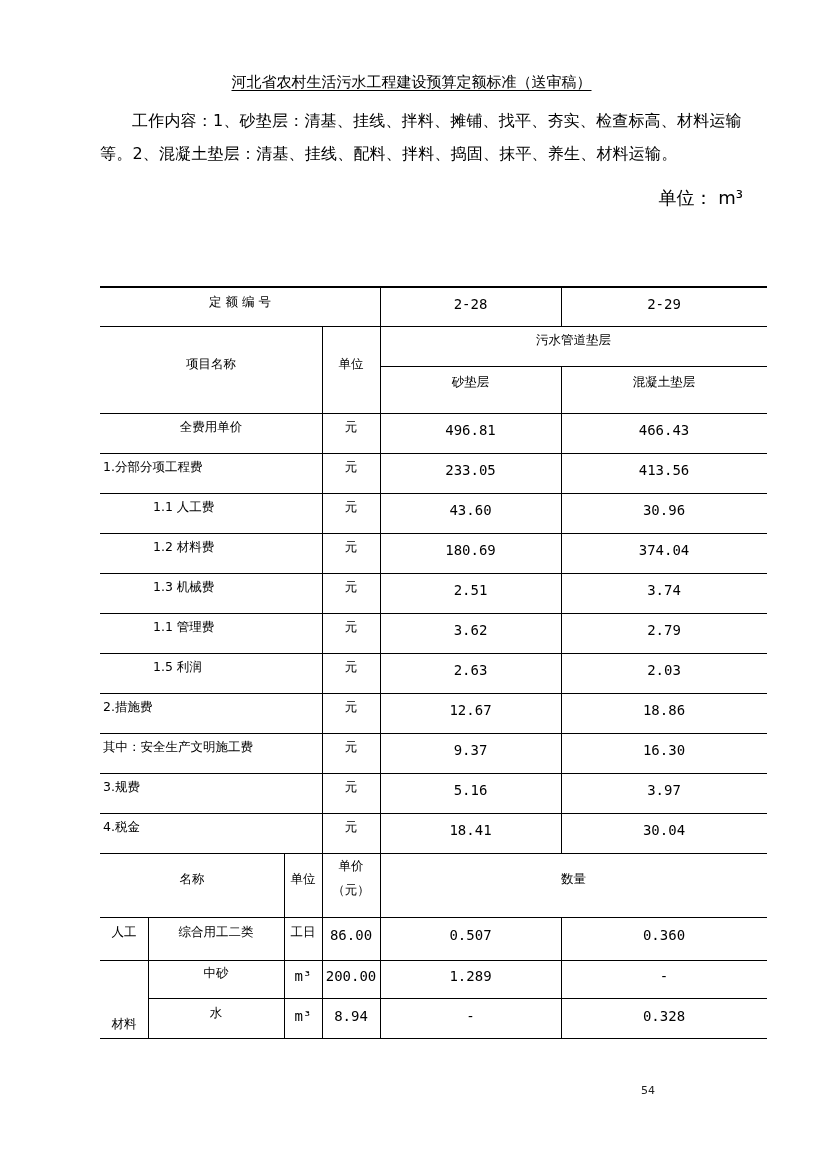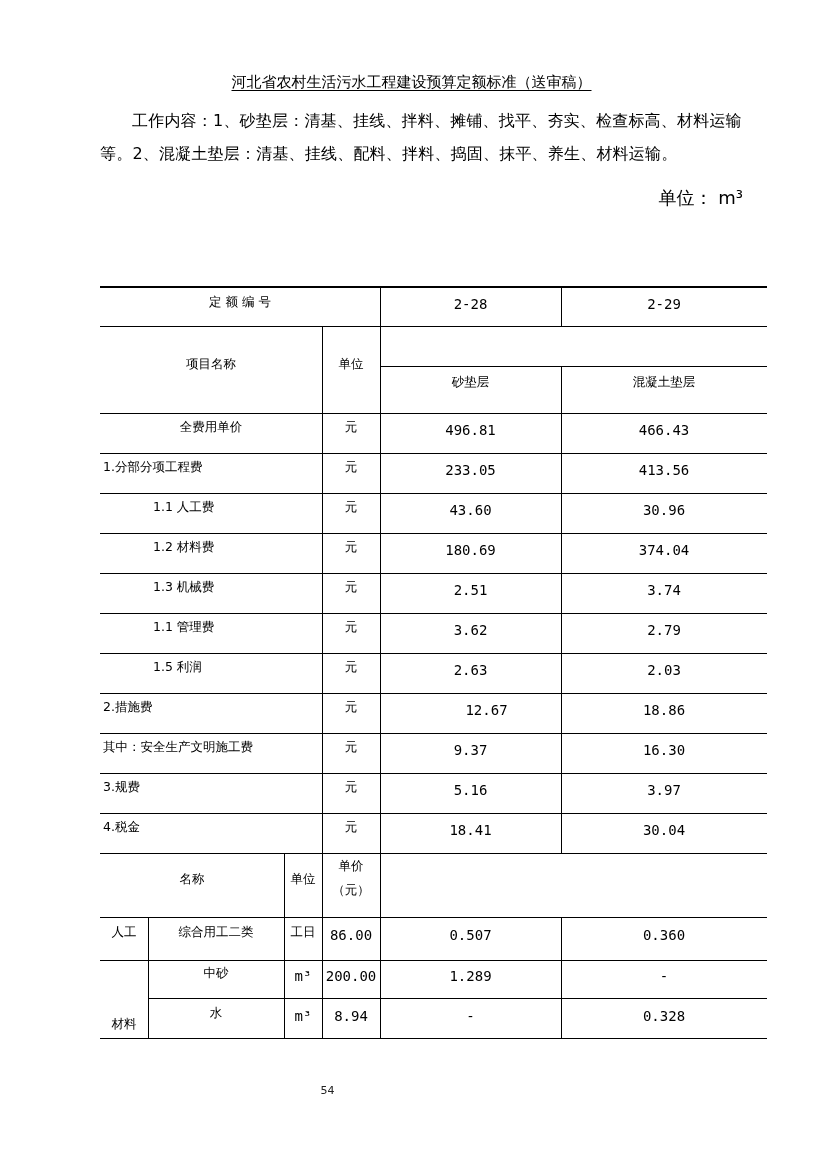--- a/index.html
+++ b/index.html
@@ -4,21 +4,21 @@
 <style>
   html, body { margin: 0; padding: 0; background: #ffffff; }
   body { width: 823px; height: 1165px; position: relative; overflow: hidden;
          font-family: "DejaVu Sans", "Liberation Sans", sans-serif; color: #000; }
   .title { position: absolute; left: 0; width: 823px; top: 73px; text-align: center;
            font-size: 15px; }
   .title span { text-decoration: underline; text-underline-offset: 3px; }
   .work { position: absolute; left: 100px; width: 650px; top: 104px; font-size: 16px;
           line-height: 33px; text-indent: 32px; letter-spacing: 0.2px; }
   .unit { position: absolute; right: 80px; top: 186px; font-size: 18px; }
-  .pageno { position: absolute; left: 0; width: 655px; top: 1084px; text-align: center;
+  .pageno { position: absolute; left: 0; width: 655px; top: 1084px; text-align: right;
             font-size: 11px; color: #222; }
 
   .grid { position: absolute; left: 100px; top: 286px; width: 667px; height: 752px; }
   .hl { position: absolute; height: 1px; background: #000; }
   .vl { position: absolute; width: 1px; background: #000; }
   .cell { position: absolute; font-size: 12.5px; display: flex; align-items: flex-start;
           box-sizing: border-box; }
   .num { font-family: "DejaVu Sans Mono", "Liberation Mono", monospace; font-size: 14px; }
   .c { justify-content: center; text-align: center; }
   .bold { font-weight: normal; }
@@ -59,20 +59,21 @@
   <div class="vl" style="left:184px;top:567px;height:185px"></div>
   <div class="vl" style="left:48px;top:631px;height:121px"></div>
   <div class="vl" style="left:280px;top:567px;height:185px"></div>
   <div class="vl" style="left:461px;top:631px;height:121px"></div>
 
   <div class="cell c" style="left:0;width:280px;top:8px">定 额 编 号</div>
   <div class="cell c num" style="left:280px;width:181px;top:10px">2-28</div>
   <div class="cell c num" style="left:461px;width:206px;top:10px">2-29</div>
   <div class="cell c" style="left:0;width:222px;top:70px">项目名称</div>
   <div class="cell c" style="left:222px;width:58px;top:70px">单位</div>
+  <div class="cell c" style="left:280px;width:387px;top:46px">污水管道垫层</div>
   <div class="cell c" style="left:280px;width:181px;top:88px">砂垫层</div>
   <div class="cell c" style="left:461px;width:206px;top:88px">混凝土垫层</div>
 
   <div class="cell c bold" style="left:0;width:222px;top:133px">全费用单价</div>
   <div class="cell c" style="left:222px;width:58px;top:133px">元</div>
   <div class="cell c num" style="left:280px;width:181px;top:136px">496.81</div>
   <div class="cell c num" style="left:461px;width:206px;top:136px">466.43</div>
 
   <div class="cell" style="left:3px;width:219px;top:173px">1.分部分项工程费</div>
   <div class="cell c" style="left:222px;width:58px;top:173px">元</div>
@@ -99,21 +100,21 @@
   <div class="cell c num" style="left:280px;width:181px;top:336px">3.62</div>
   <div class="cell c num" style="left:461px;width:206px;top:336px">2.79</div>
 
   <div class="cell" style="left:53px;width:169px;top:373px">1.5 利润</div>
   <div class="cell c" style="left:222px;width:58px;top:373px">元</div>
   <div class="cell c num" style="left:280px;width:181px;top:376px">2.63</div>
   <div class="cell c num" style="left:461px;width:206px;top:376px">2.03</div>
 
   <div class="cell" style="left:3px;width:219px;top:413px">2.措施费</div>
   <div class="cell c" style="left:222px;width:58px;top:413px">元</div>
-  <div class="cell c num" style="left:296px;width:181px;top:416px">12.67</div>
+  <div class="cell c num" style="left:280px;width:181px;top:416px">12.67</div>
   <div class="cell c num" style="left:461px;width:206px;top:416px">18.86</div>
 
   <div class="cell" style="left:3px;width:219px;top:453px">其中：安全生产文明施工费</div>
   <div class="cell c" style="left:222px;width:58px;top:453px">元</div>
   <div class="cell c num" style="left:280px;width:181px;top:456px">9.37</div>
   <div class="cell c num" style="left:461px;width:206px;top:456px">16.30</div>
 
   <div class="cell" style="left:3px;width:219px;top:493px">3.规费</div>
   <div class="cell c" style="left:222px;width:58px;top:493px">元</div>
   <div class="cell c num" style="left:280px;width:181px;top:496px">5.16</div>
@@ -121,20 +122,21 @@
 
   <div class="cell" style="left:3px;width:219px;top:533px">4.税金</div>
   <div class="cell c" style="left:222px;width:58px;top:533px">元</div>
   <div class="cell c num" style="left:280px;width:181px;top:536px">18.41</div>
   <div class="cell c num" style="left:461px;width:206px;top:536px">30.04</div>
 
   <div class="cell c" style="left:0;width:184px;top:585px">名称</div>
   <div class="cell c" style="left:184px;width:38px;top:585px">单位</div>
   <div class="cell c" style="left:222px;width:58px;top:572px">单价</div>
   <div class="cell c" style="left:222px;width:58px;top:596px">（元）</div>
+  <div class="cell c" style="left:280px;width:387px;top:585px">数量</div>
 
   <div class="cell c" style="left:0;width:48px;top:638px">人工</div>
   <div class="cell c" style="left:48px;width:136px;top:638px">综合用工二类</div>
   <div class="cell c" style="left:184px;width:38px;top:638px">工日</div>
   <div class="cell c num" style="left:222px;width:58px;top:641px">86.00</div>
   <div class="cell c num" style="left:280px;width:181px;top:641px">0.507</div>
   <div class="cell c num" style="left:461px;width:206px;top:641px">0.360</div>
 
   <div class="cell c" style="left:0;width:48px;top:730px">材料</div>
   <div class="cell c" style="left:48px;width:136px;top:679px">中砂</div>

